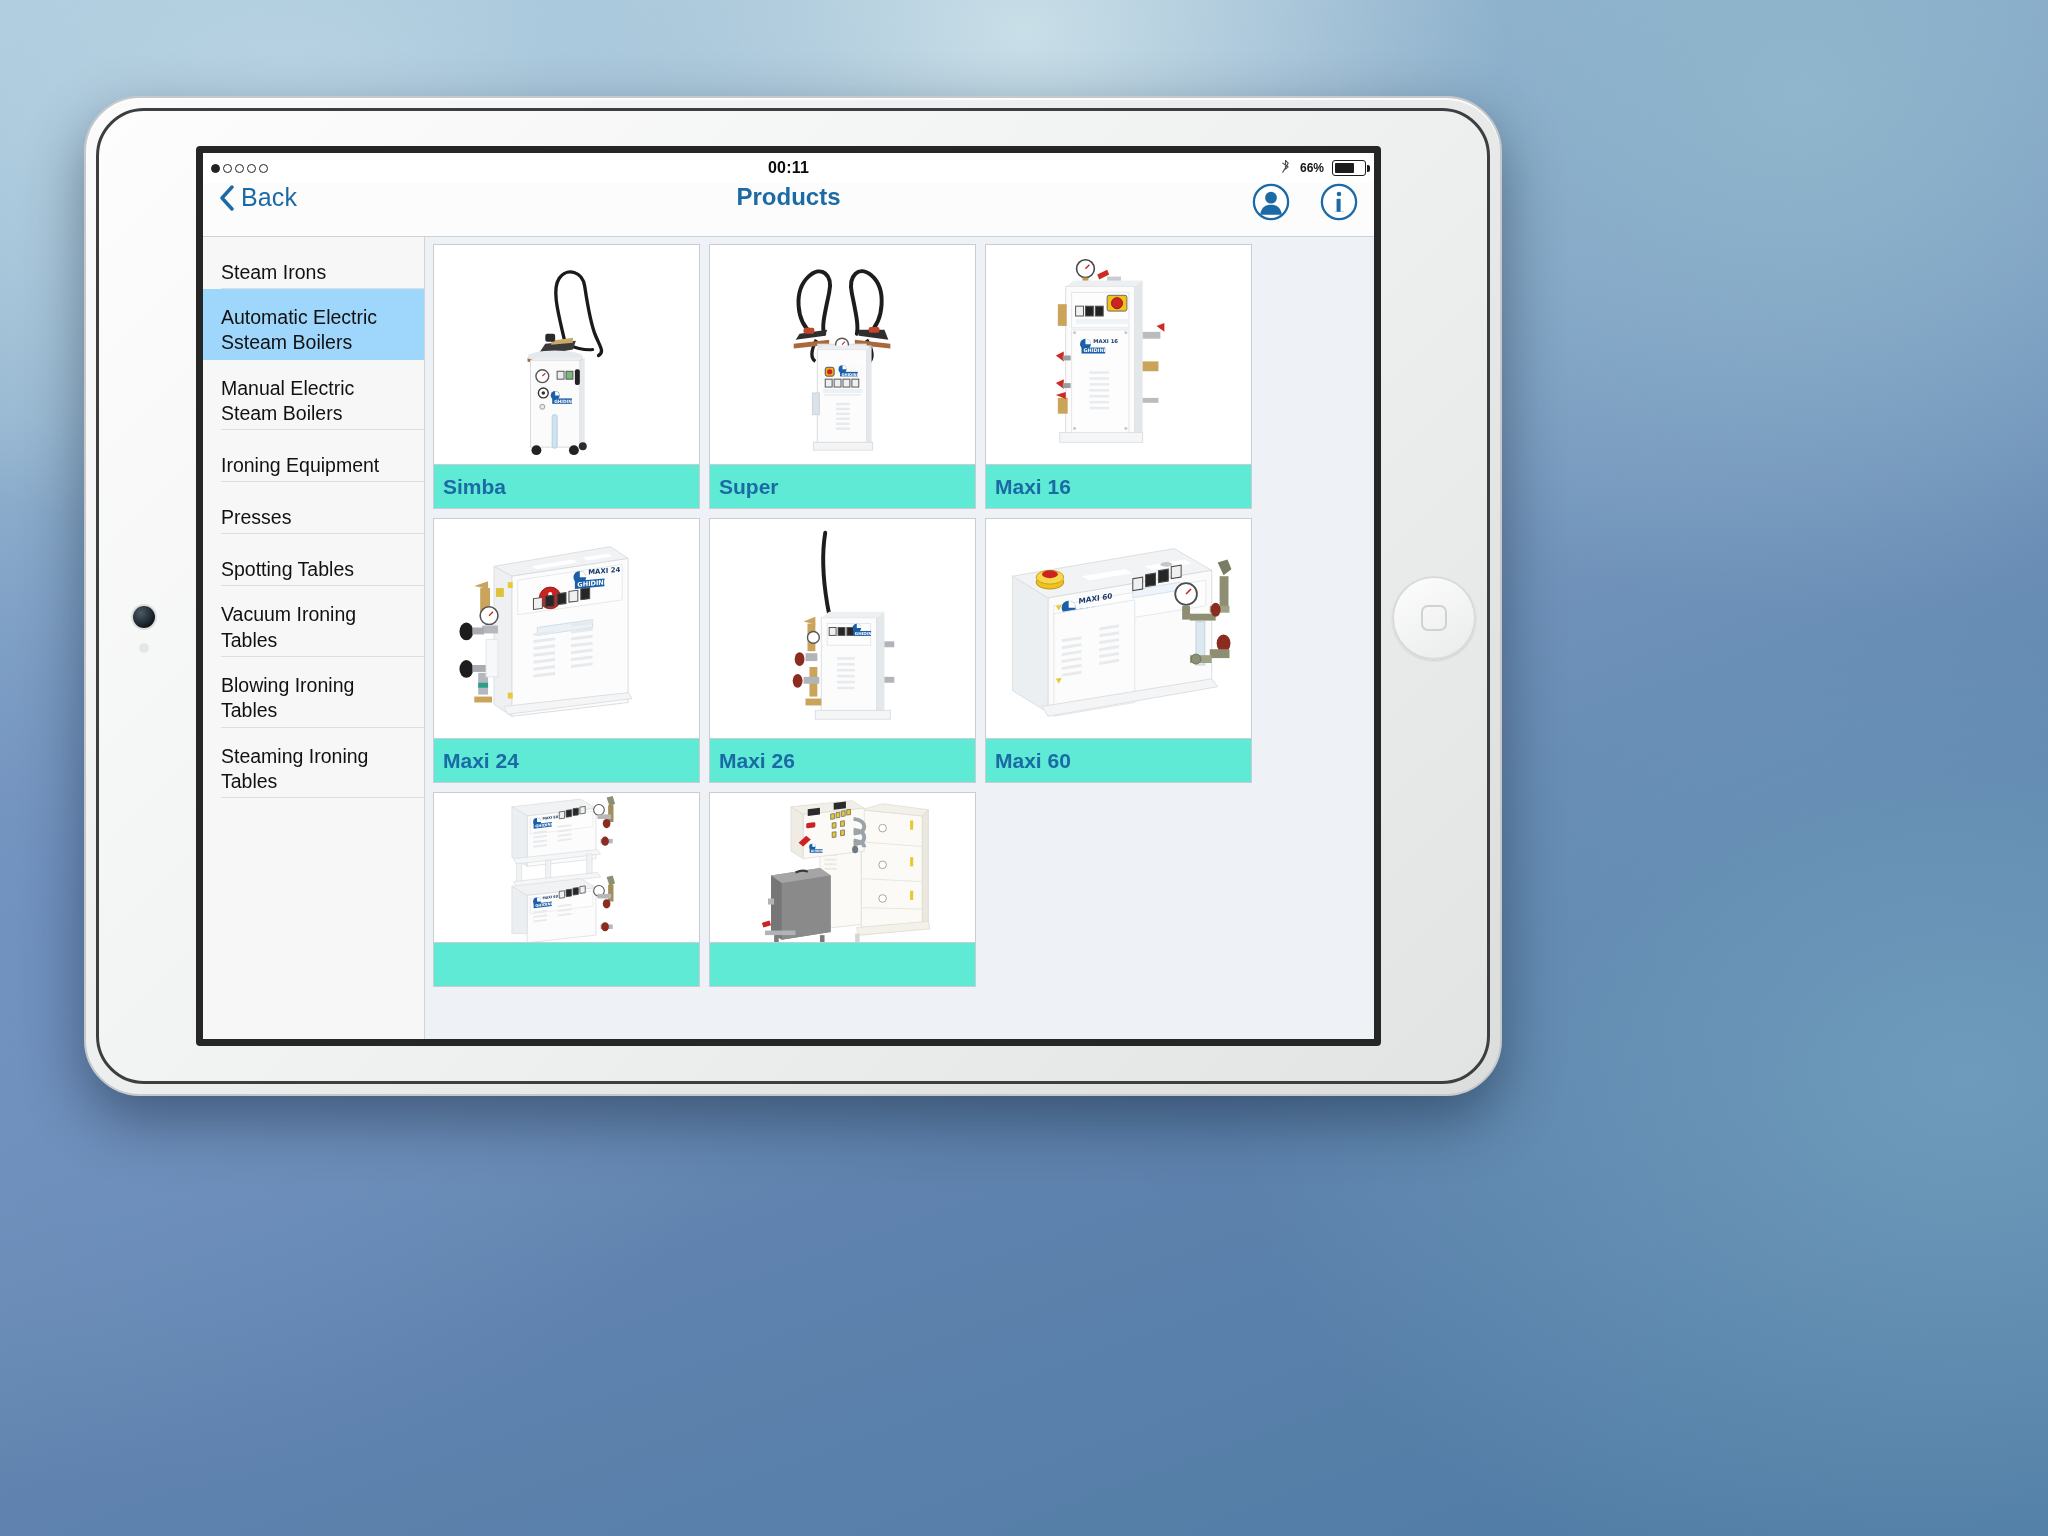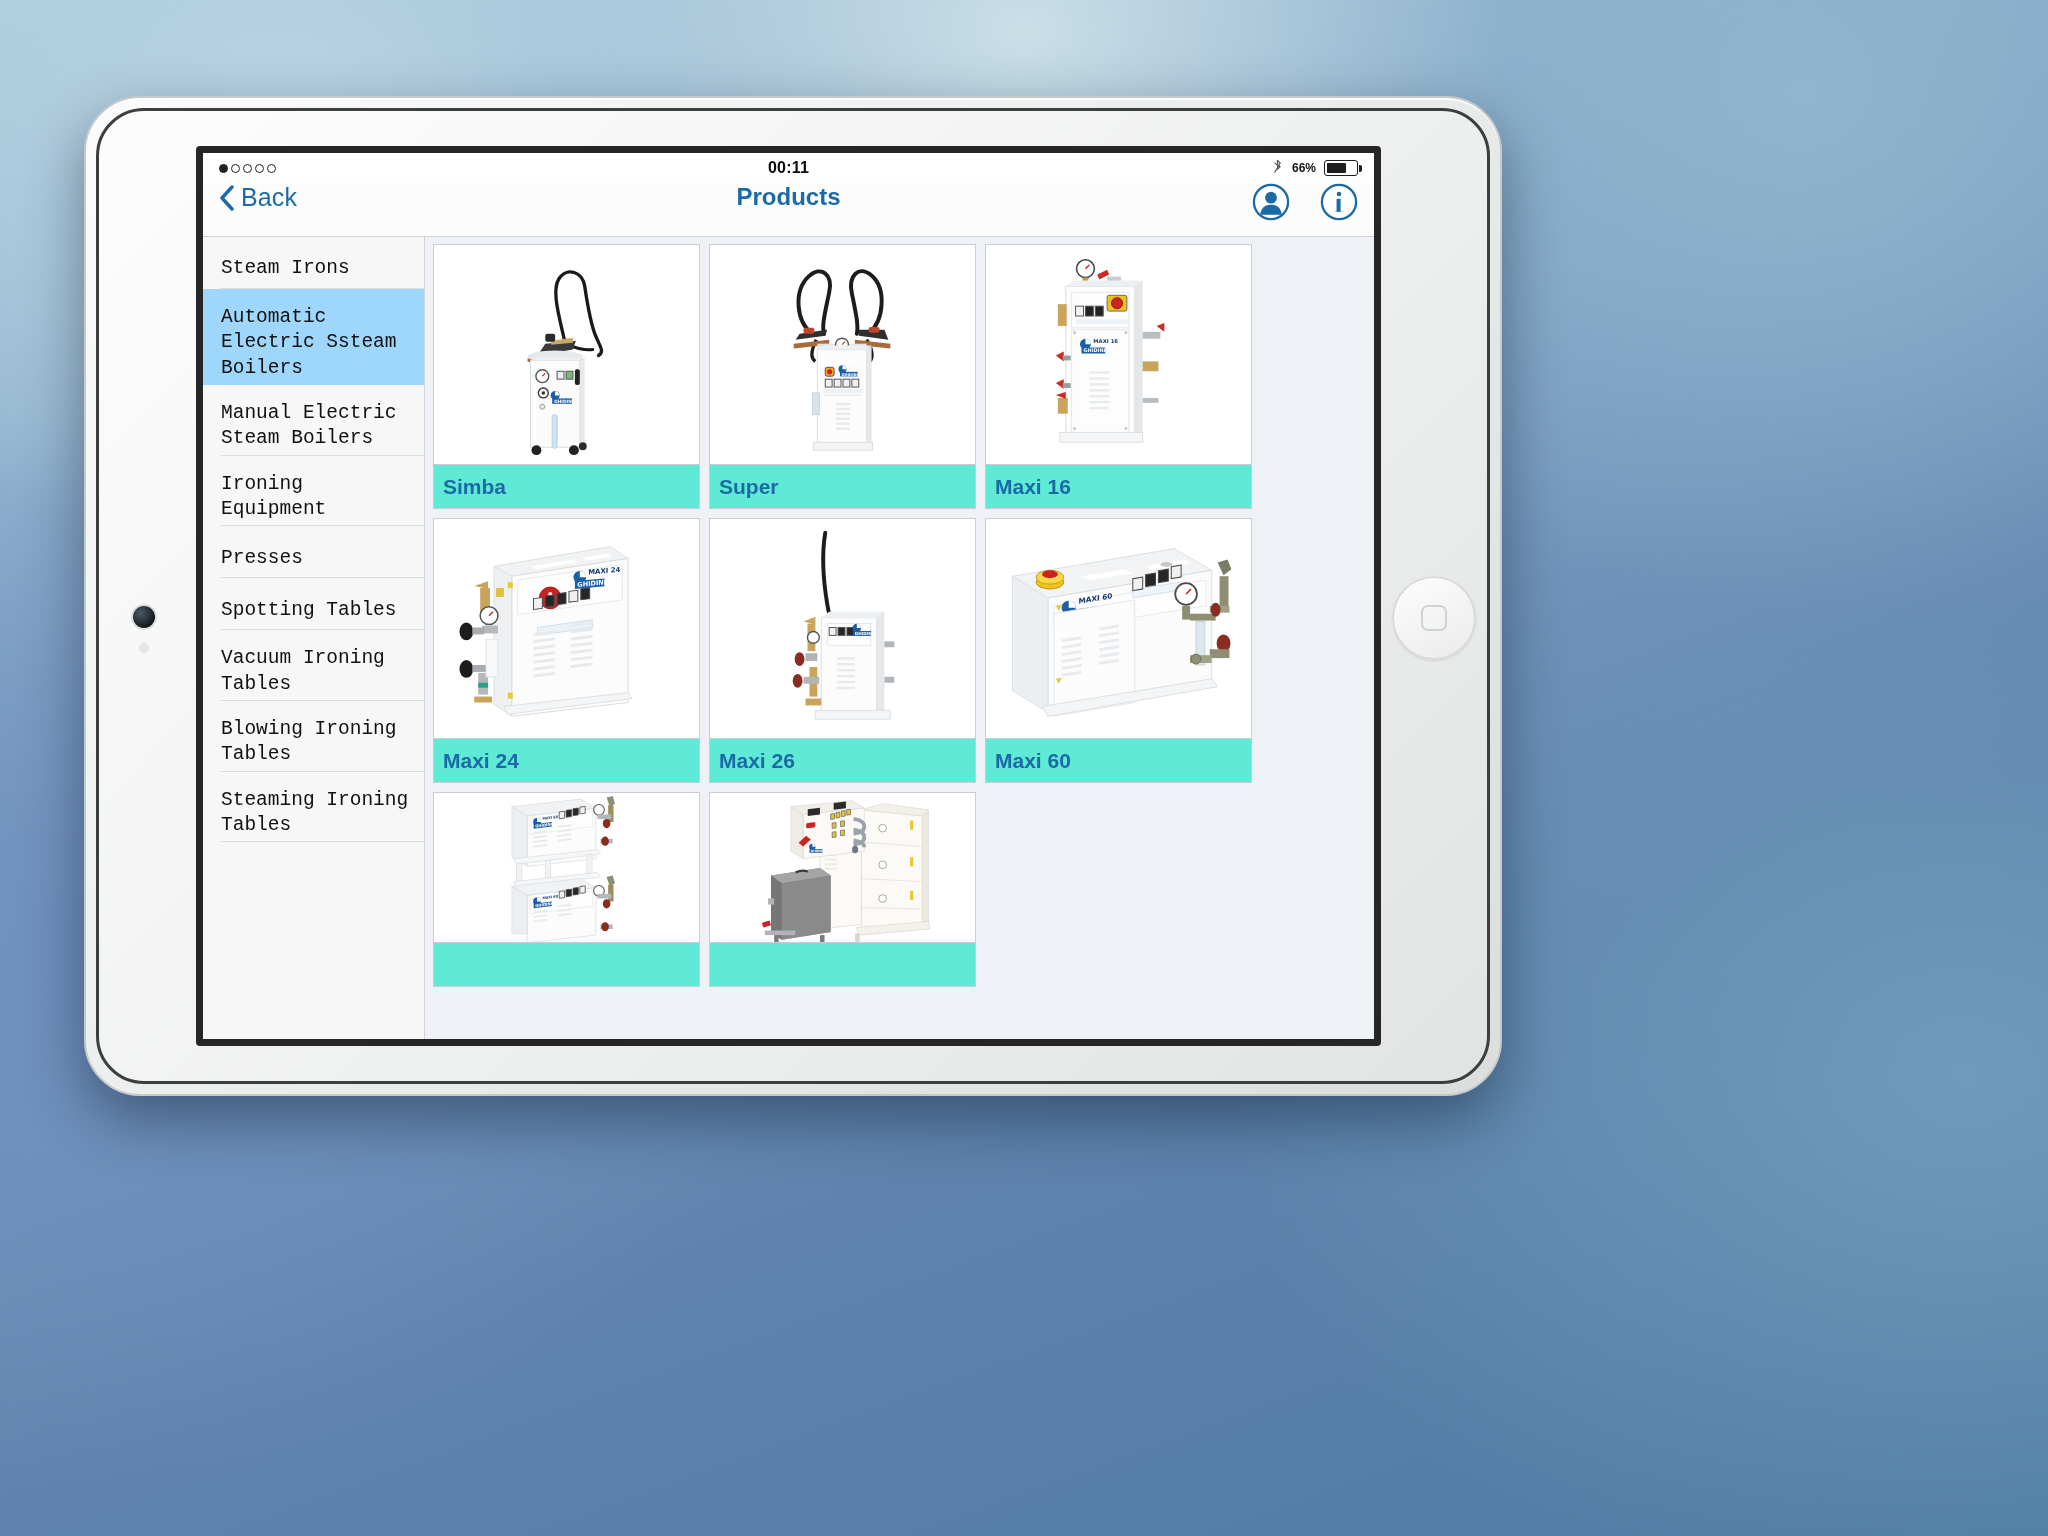--- a/index.html
+++ b/index.html
@@ -56,21 +56,21 @@
     width: 1185px; height: 900px;
     background: #ffffff;
     overflow: hidden;
     border: 7px solid #262626;
     border-radius: 4px;
   }
 
   
   #status-bar {
     position: relative; height: 30px; background: #fff;
-    display: flex; align-items: center; padding: 0 16px;
+    display: flex; align-items: center; padding: 0 8px;
     font-size: 16px; color: #101010;
   }
   #signal-dots { display: flex; gap: 3px; align-items: center; }
   .sig-dot { width: 9px; height: 9px; border-radius: 50%; border: 1.3px solid #222; }
   .sig-dot.filled { background: #222; }
   #status-time {
     position: absolute; left: 0; right: 0; text-align: center;
     font-size: 16px; font-weight: 700; letter-spacing: .2px; color: #0a0a0a;
   }
   #status-right {
@@ -115,21 +115,21 @@
     width: 222px; flex: 0 0 222px;
     background: #f7f7f7;
     border-right: 1px solid #d2d4d6;
     overflow: hidden;
   }
   .side-item {
     position: relative;
     padding: 16px 14px 4px 18px;
     font-size: 19.5px; color: #111; line-height: 1.3;
     cursor: pointer; min-height: 52px;
-    display: flex; align-items: center; font-family: Liberation Mono, monospace;
+    display: flex; align-items: flex-end;
   }
   .side-item .sep {
     position: absolute; left: 18px; right: 0; bottom: 0; height: 1px; background: #dcdedf;
   }
   .side-item.selected { background: #9fd6fb; }
   .side-item.selected .sep { background: transparent; }
 
   
   #grid-area {
     flex: 1; background: #eef1f5;

